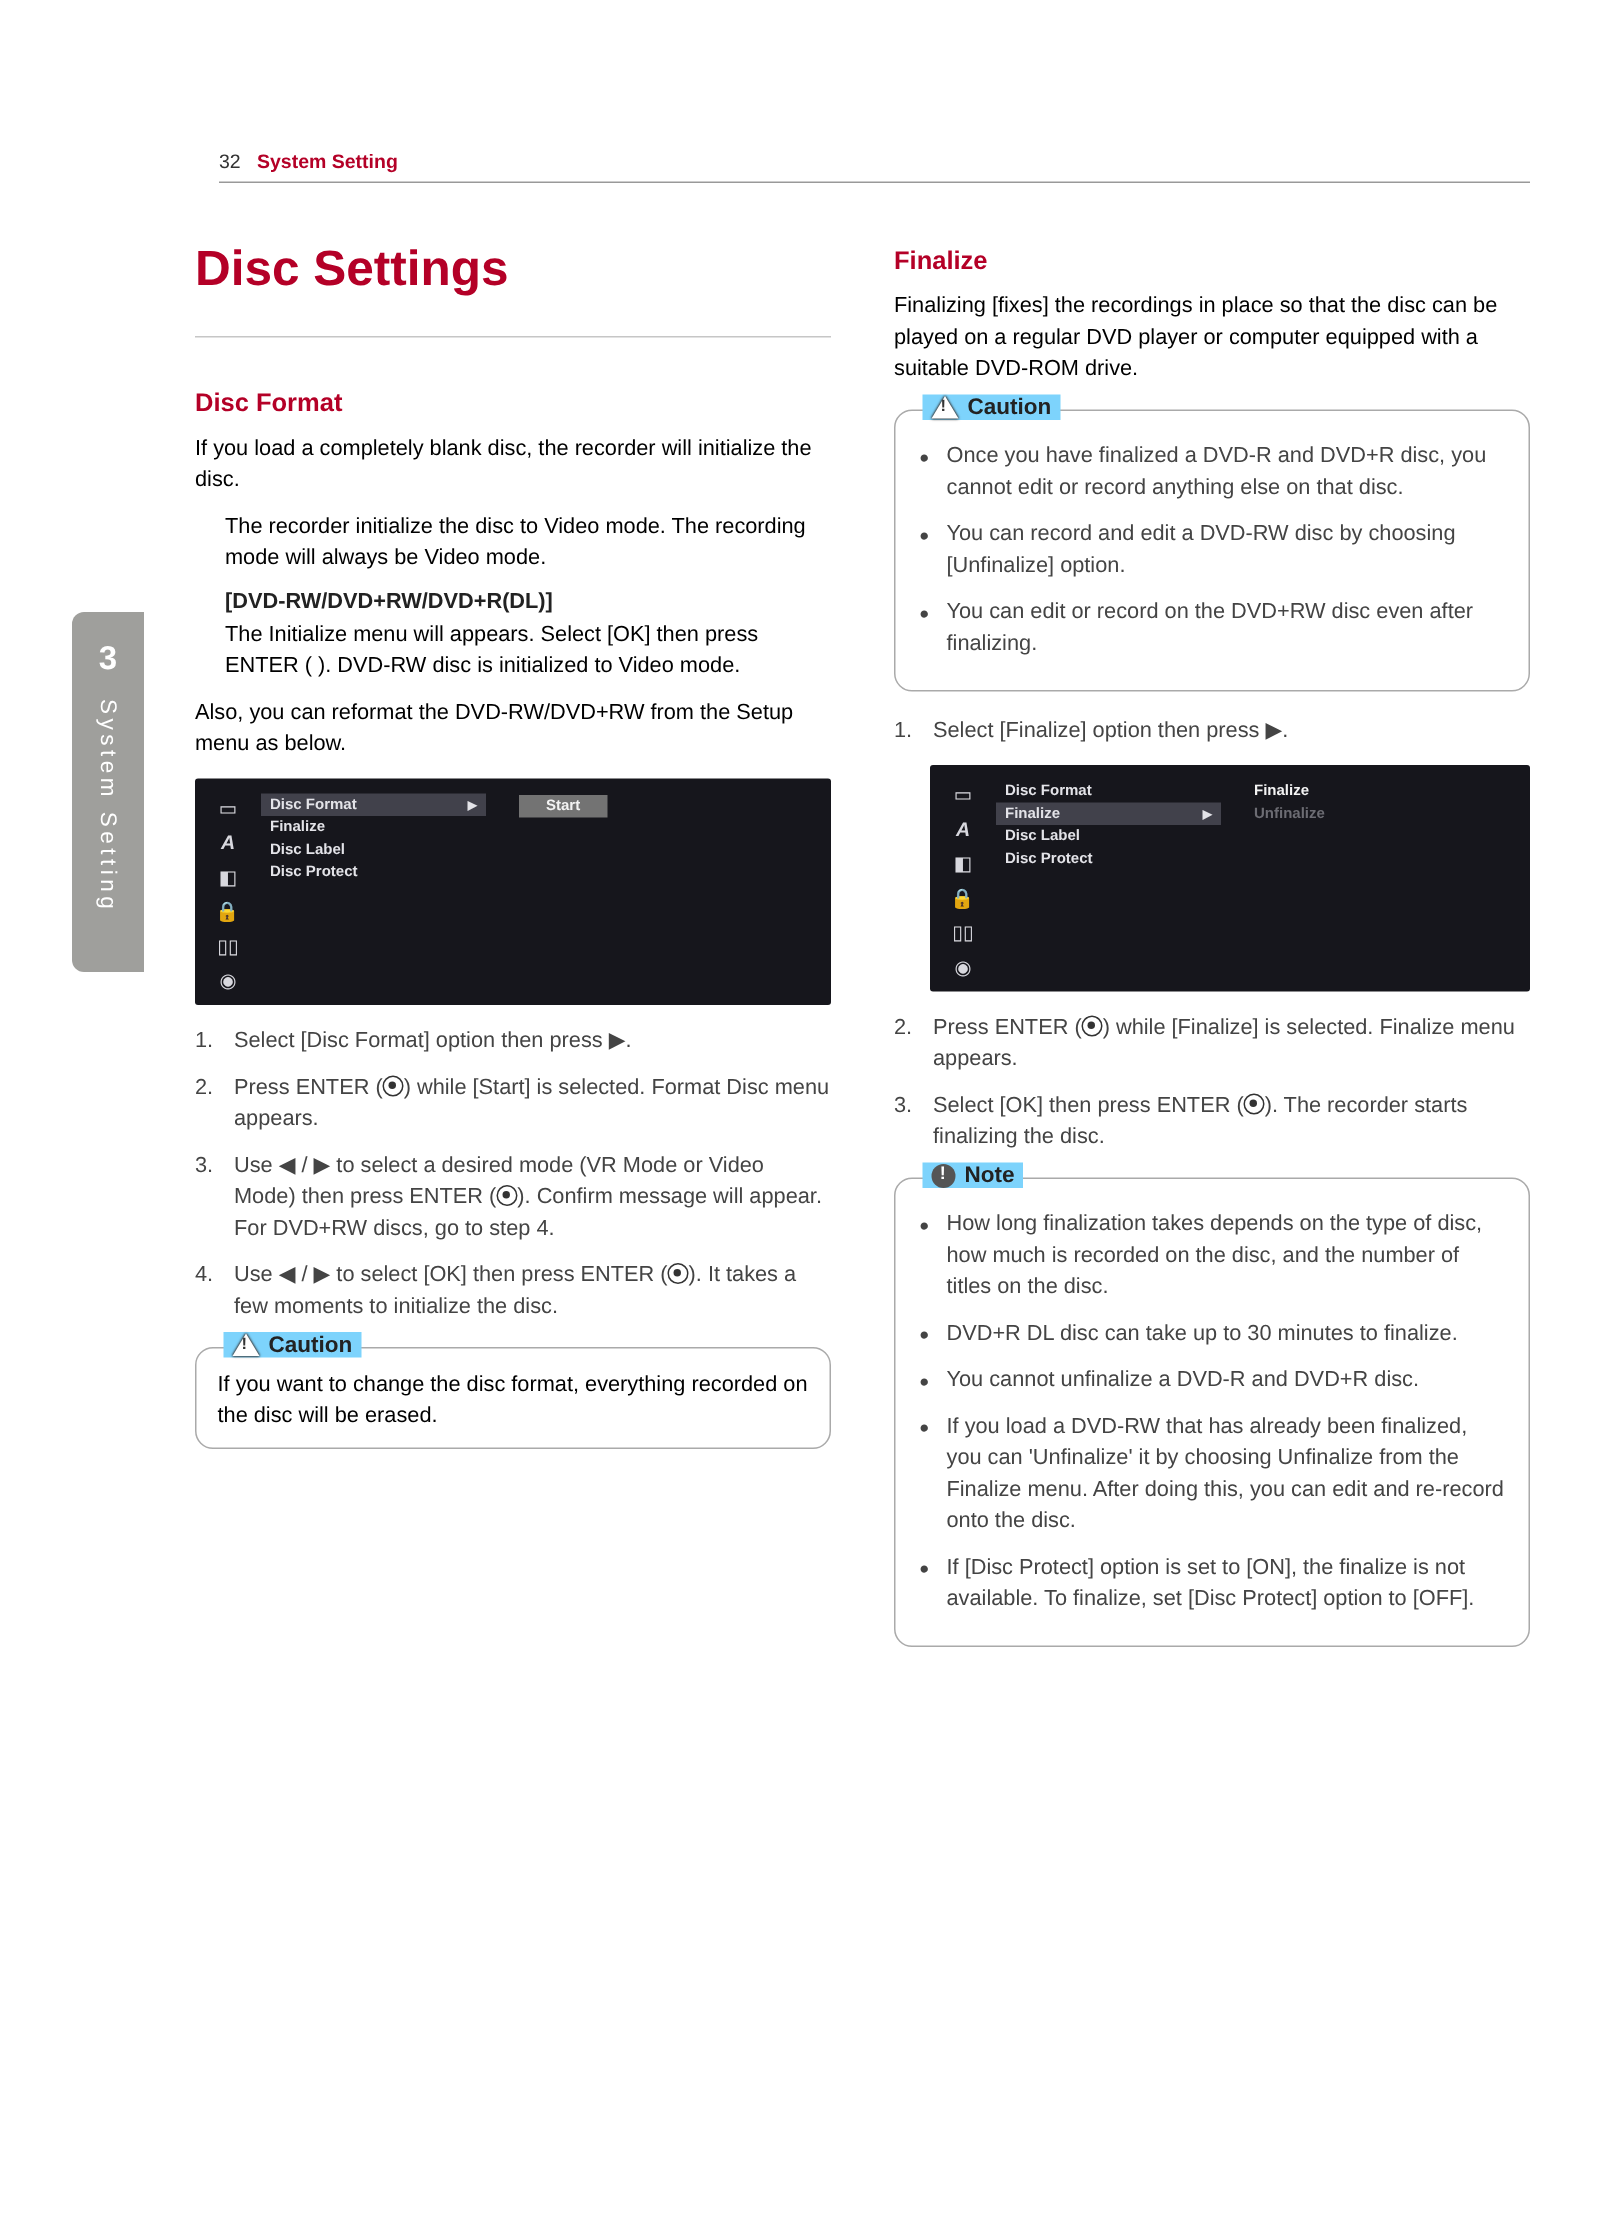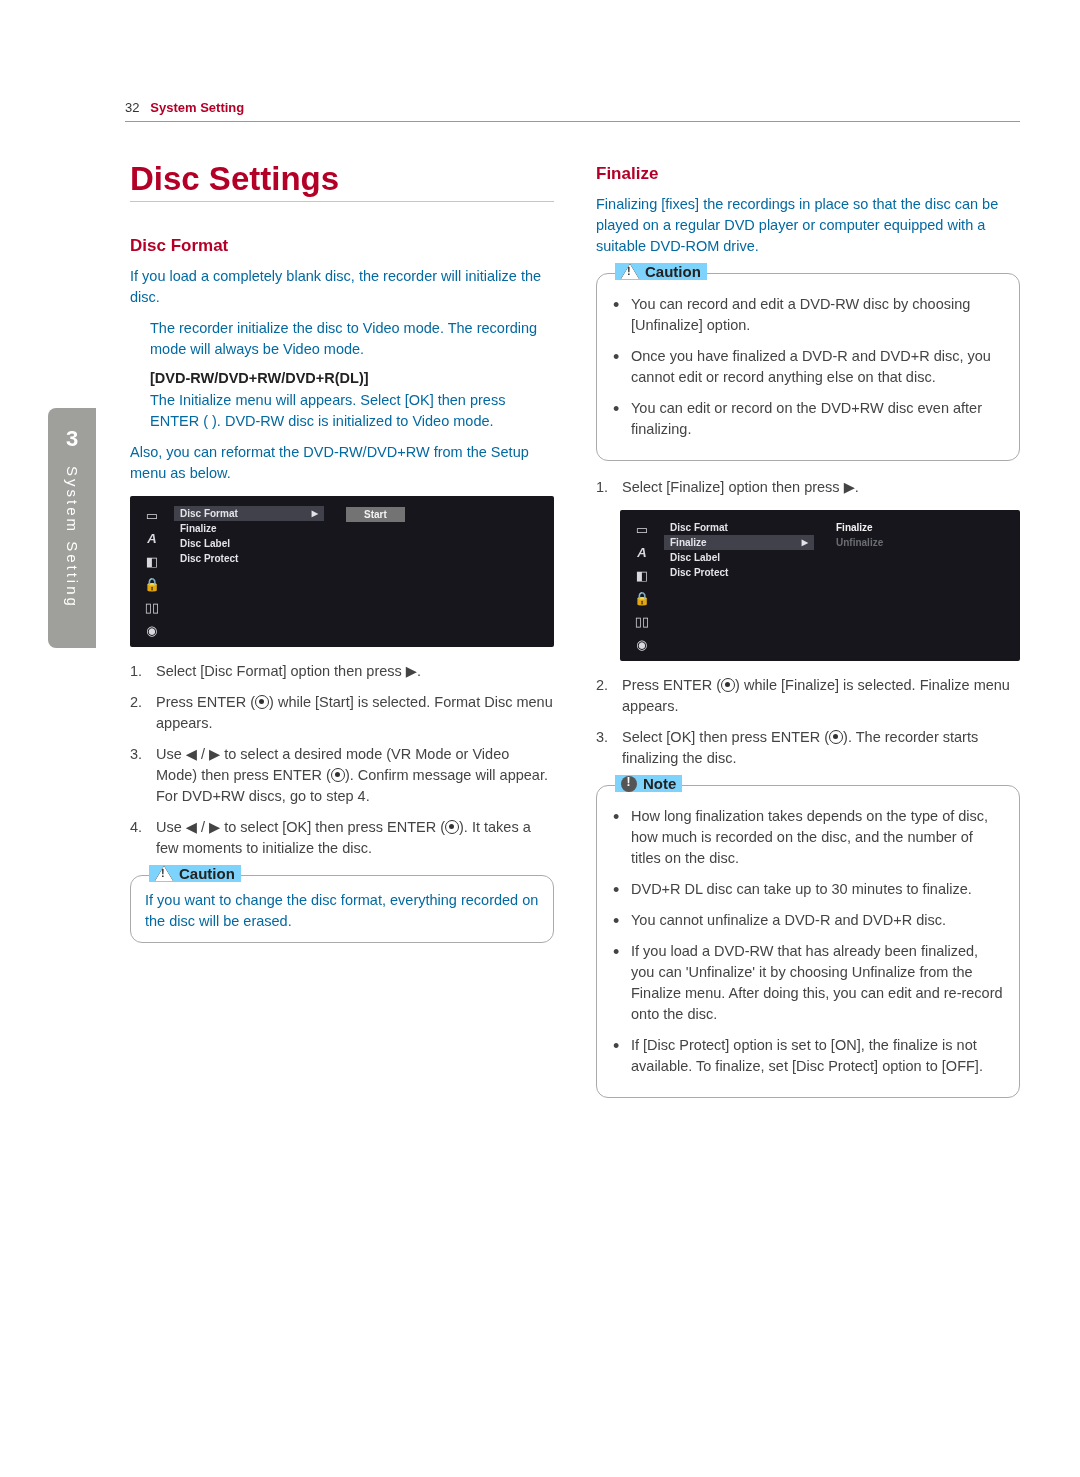--- a/index.html
+++ b/index.html
@@ -5,21 +5,21 @@
   * { box-sizing: border-box; margin: 0; padding: 0; }
   body {
     font-family: Arial, Helvetica, sans-serif;
     background: #fff;
     color: #333;
     width: 1080px;
     height: 1477px;
     position: relative;
     padding: 100px 60px 50px 130px;
   }
-  .header-area { position: absolute; top: 100px; left: 125px; right: 60px; }
+  .header-area { position: absolute; top: 100px; left: 146px; right: 60px; }
   .page-num-area { font-size: 13px; color: #666; border-bottom: 1px solid #999; padding-bottom: 6px; margin-bottom: 34px; }
   .page-num-area .pn { color: #333; }
   .page-num-area .sec { color: #b40027; font-weight: bold; }
   .side-tab {
     position: absolute;
     left: 48px; top: 408px;
     width: 48px; height: 240px;
     background: #9f9f9c;
     border-top-left-radius: 8px;
     border-bottom-left-radius: 8px;
@@ -27,23 +27,23 @@
     font-size: 14px;
     display: flex;
     flex-direction: column;
     align-items: center;
     padding-top: 18px;
   }
   .side-tab .chap { font-size: 22px; font-weight: bold; margin-bottom: 14px; }
   .side-tab .vert { writing-mode: vertical-rl; letter-spacing: 3px; font-size: 15px; }
   .columns { display: flex; gap: 42px; margin-top: 60px; }
   .col { flex: 1; min-width: 0; }
-  h1 { font-size: 33px; color: #b40027; font-weight: bold; margin-bottom: 34px; border-bottom: 1px solid #c6c6c6; padding-bottom: 3px;}
+  h1 { font-size: 33px; color: #b40027; font-weight: bold; margin-bottom: 34px; border-bottom: 1px solid #c6c6c6; padding-bottom: 26px;}
   h2 { font-size: 17px; color: #b40027; font-weight: bold; margin: 4px 0 10px; }
-  p { font-size: 14.5px; line-height: 1.45; color: #0369a1; margin-bottom: 10px; }
+  p { font-size: 14.5px; line-height: 1.45; color: #000000; margin-bottom: 10px; }
   .subhead { font-weight: bold; font-size: 14.5px; color: #222; margin: 10px 0 4px; }
   .indent { margin-left: 20px; }
   ol { list-style: none; counter-reset: step; margin: 10px 0; }
   ol > li { counter-increment: step; position: relative; padding-left: 26px; font-size: 14.5px; line-height: 1.45; color: #444; margin-bottom: 10px; }
   ol > li::before { content: counter(step) "."; position: absolute; left: 0; }
   ul.bullets { list-style: none; margin: 6px 0; }
   ul.bullets > li { position: relative; padding-left: 20px; font-size: 14.5px; line-height: 1.45; color: #444; margin-bottom: 10px; }
   ul.bullets > li::before { content: "•"; position: absolute; left: 2px; font-size: 18px; top: -2px; }
   .enter-icon { display:inline-block; width:14px; height:14px; border:1.6px solid #333; border-radius:50%; position:relative; vertical-align:-2px; }
   .enter-icon::after { content:""; position:absolute; left:3.2px; top:3.2px; width:5px; height:5px; background:#333; border-radius:50%; }
@@ -185,22 +185,22 @@
   <div class="col">
     <h2>Finalize</h2>
     <p>Finalizing [fixes] the recordings in place so that the disc can be played on a regular DVD player or computer equipped with a suitable DVD-ROM drive.</p>
 
     <div class="callout">
       <div class="callout-label">
         <span class="caution-icon"></span>
         <span>Caution</span>
       </div>
       <ul class="bullets">
+        <li>Once you have finalized a DVD-R and DVD+R disc, you cannot edit or record anything else on that disc.</li>
         <li>You can record and edit a DVD-RW disc by choosing [Unfinalize] option.</li>
-        <li>Once you have finalized a DVD-R and DVD+R disc, you cannot edit or record anything else on that disc.</li>
         <li>You can edit or record on the DVD+RW disc even after finalizing.</li>
       </ul>
     </div>
 
     <ol>
       <li>Select [Finalize] option then press ▶.</li>
     </ol>
 
     <div class="menu-shot small" style="margin-left:24px;">
       <div class="menu-icons">

